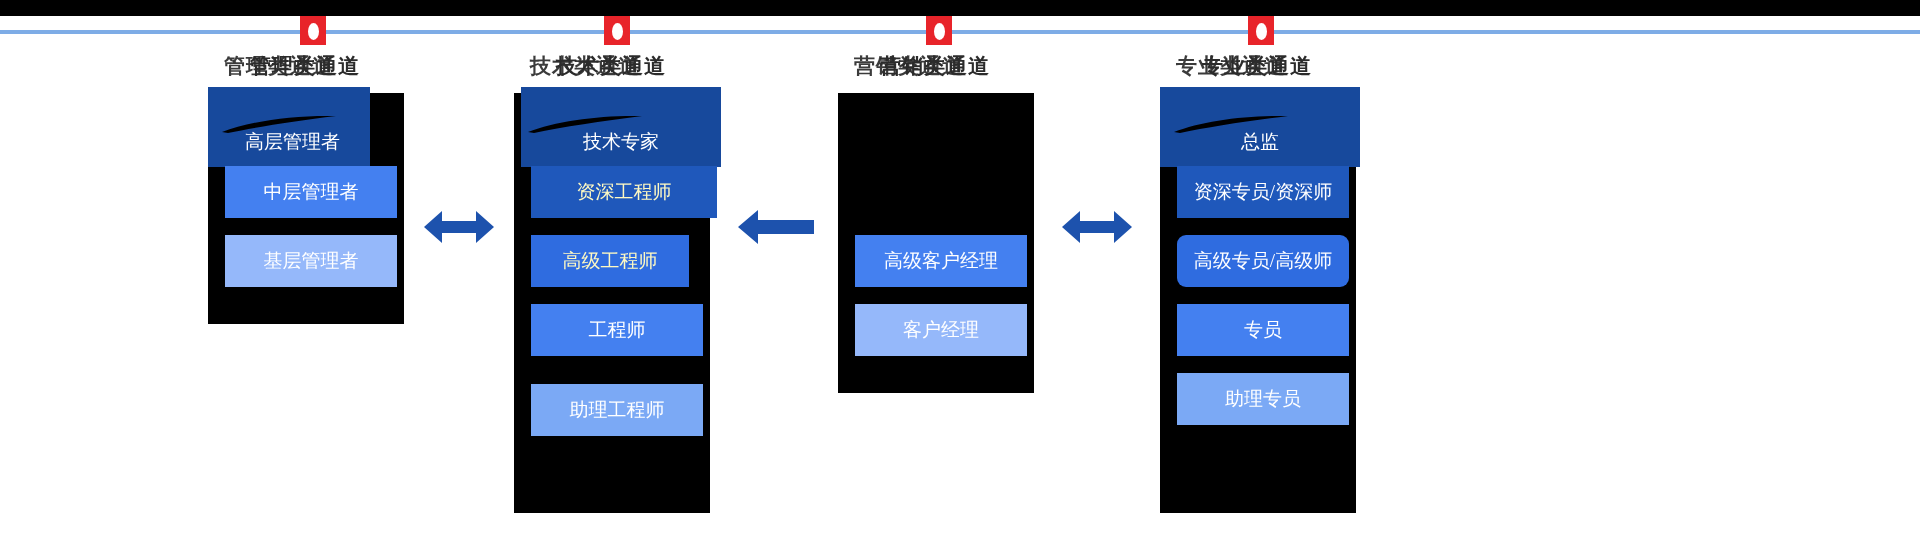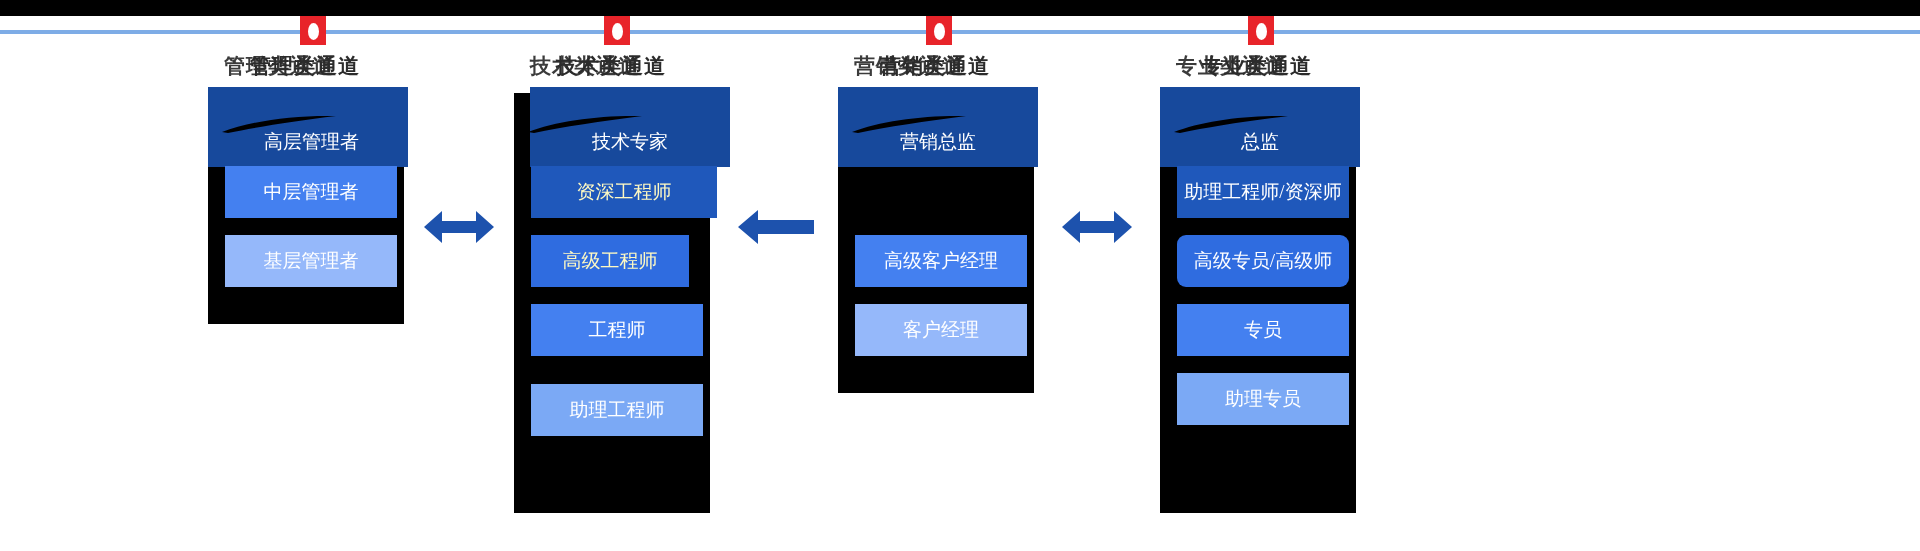--- a/index.html
+++ b/index.html
@@ -99,39 +99,39 @@
       </div>
     </div>
 </div>
 
 <div id="canvas">
   <div id="channels">
       <div class="channel" style="left: 160px; width: 290px; height: 291px;">
         <div class="channel-title-ghost" style="color: rgb(43, 43, 43);">管理类通道</div>
         <div class="channel-title" style="color: rgb(43, 43, 43);">管理类通道</div>
         <div class="ladder" style="left: 48px; width: 196px; height: 231px; background: rgb(0, 0, 0);">
-          <div class="rung top-cap" style="width: 200px; background: rgb(23, 73, 156); color: rgb(255, 255, 255); top: -6px; left: 0px; height: 80px; justify-content: center; padding-top: 22px; box-sizing: border-box; align-items: flex-end; padding-bottom: 12px; padding-left: 7px;">
+          <div class="rung top-cap" style="width: 162px; background: rgb(23, 73, 156); color: rgb(255, 255, 255); top: -6px; left: 0px; height: 80px; justify-content: center; padding-top: 22px; box-sizing: border-box; align-items: flex-end; padding-bottom: 12px; padding-left: 7px;">
             <span>高层管理者</span>
           </div>
           <div class="rung" style="width: 172px; background: rgb(68, 128, 240); color: rgb(255, 255, 255); top: 73px;">
             <span>中层管理者</span>
           </div>
           <div class="rung" style="width: 172px; background: rgb(149, 184, 250); color: rgb(255, 255, 255); top: 142px;">
             <span>基层管理者</span>
           </div>
           <svg class="swoosh" viewBox="0 0 118 18">
             <path d="M2 17 C 30 6, 74 0, 116 1 C 76 6, 36 12, 8 18 Z" fill="#000000"></path>
           </svg>
         </div>
       </div>
       <div class="channel" style="left: 466px; width: 290px; height: 480px;">
         <div class="channel-title-ghost" style="color: rgb(43, 43, 43);">技术类通道</div>
         <div class="channel-title" style="color: rgb(43, 43, 43);">技术类通道</div>
         <div class="ladder" style="left: 48px; width: 196px; height: 420px; background: rgb(0, 0, 0);">
-          <div class="rung top-cap" style="width: 200px; background: rgb(23, 73, 156); color: rgb(255, 255, 255); top: -6px; left: 16px; height: 80px; justify-content: center; padding-top: 22px; box-sizing: border-box; align-items: flex-end; padding-bottom: 12px;">
+          <div class="rung top-cap" style="width: 200px; background: rgb(23, 73, 156); color: rgb(255, 255, 255); top: -6px; left: 7px; height: 80px; justify-content: center; padding-top: 22px; box-sizing: border-box; align-items: flex-end; padding-bottom: 12px;">
             <span>技术专家</span>
           </div>
           <div class="rung" style="width: 186px; background: rgb(31, 88, 187); color: #fef9c3; top: 73px;">
             <span>资深工程师</span>
           </div>
           <div class="rung" style="width: 158px; background: rgb(47, 108, 224); color: #fef9c3; top: 142px;">
             <span>高级工程师</span>
           </div>
           <div class="rung" style="width: 172px; background: rgb(68, 128, 240); color: rgb(255, 255, 255); top: 211px;">
             <span>工程师</span>
@@ -141,43 +141,40 @@
           </div>
           <svg class="swoosh" viewBox="0 0 118 18">
             <path d="M2 17 C 30 6, 74 0, 116 1 C 76 6, 36 12, 8 18 Z" fill="#000000"></path>
           </svg>
         </div>
       </div>
       <div class="channel" style="left: 790px; width: 290px; height: 360px;">
         <div class="channel-title-ghost" style="color: rgb(43, 43, 43);">营销类通道</div>
         <div class="channel-title" style="color: rgb(43, 43, 43);">营销类通道</div>
         <div class="ladder" style="left: 48px; width: 196px; height: 300px; background: rgb(0, 0, 0);">
-          <div class="rung top-cap" style="width: 200px; background: rgb(23, 73, 156); color: rgb(255, 255, 255); top: -6px; left: 0px; height: 80px; justify-content: center; padding-top: 22px; box-sizing: border-box; align-items: flex-end; padding-bottom: 12px;">
-            <span>营销总监</span>
-          </div>
           <div class="rung" style="width: 172px; background: rgb(68, 128, 240); color: rgb(255, 255, 255); top: 142px;">
             <span>高级客户经理</span>
           </div>
           <div class="rung" style="width: 172px; background: rgb(149, 184, 250); color: rgb(255, 255, 255); top: 211px;">
             <span>客户经理</span>
           </div>
           <svg class="swoosh" viewBox="0 0 118 18">
             <path d="M2 17 C 30 6, 74 0, 116 1 C 76 6, 36 12, 8 18 Z" fill="#000000"></path>
           </svg>
         </div>
       </div>
       <div class="channel" style="left: 1112px; width: 290px; height: 480px;">
         <div class="channel-title-ghost" style="color: rgb(43, 43, 43);">专业类通道</div>
         <div class="channel-title" style="color: rgb(43, 43, 43);">专业类通道</div>
         <div class="ladder" style="left: 48px; width: 196px; height: 420px; background: rgb(0, 0, 0);">
           <div class="rung top-cap" style="width: 200px; background: rgb(23, 73, 156); color: rgb(255, 255, 255); top: -6px; left: 0px; height: 80px; justify-content: center; padding-top: 22px; box-sizing: border-box; align-items: flex-end; padding-bottom: 12px;">
             <span>总监</span>
           </div>
           <div class="rung" style="width: 172px; background: rgb(31, 88, 187); color: rgb(255, 255, 255); top: 73px;">
-            <span>助理工程师/资深师</span>
+            <span>资深专员/资深师</span>
           </div>
           <div class="rung" style="width: 172px; background: rgb(47, 108, 224); color: rgb(255, 255, 255); top: 142px; border-radius: 9px;">
             <span>高级专员/高级师</span>
           </div>
           <div class="rung" style="width: 172px; background: rgb(68, 128, 240); color: rgb(255, 255, 255); top: 211px;">
             <span>专员</span>
           </div>
           <div class="rung" style="width: 172px; background: rgb(123, 169, 245); color: rgb(255, 255, 255); top: 280px;">
             <span>助理专员</span>
           </div>

